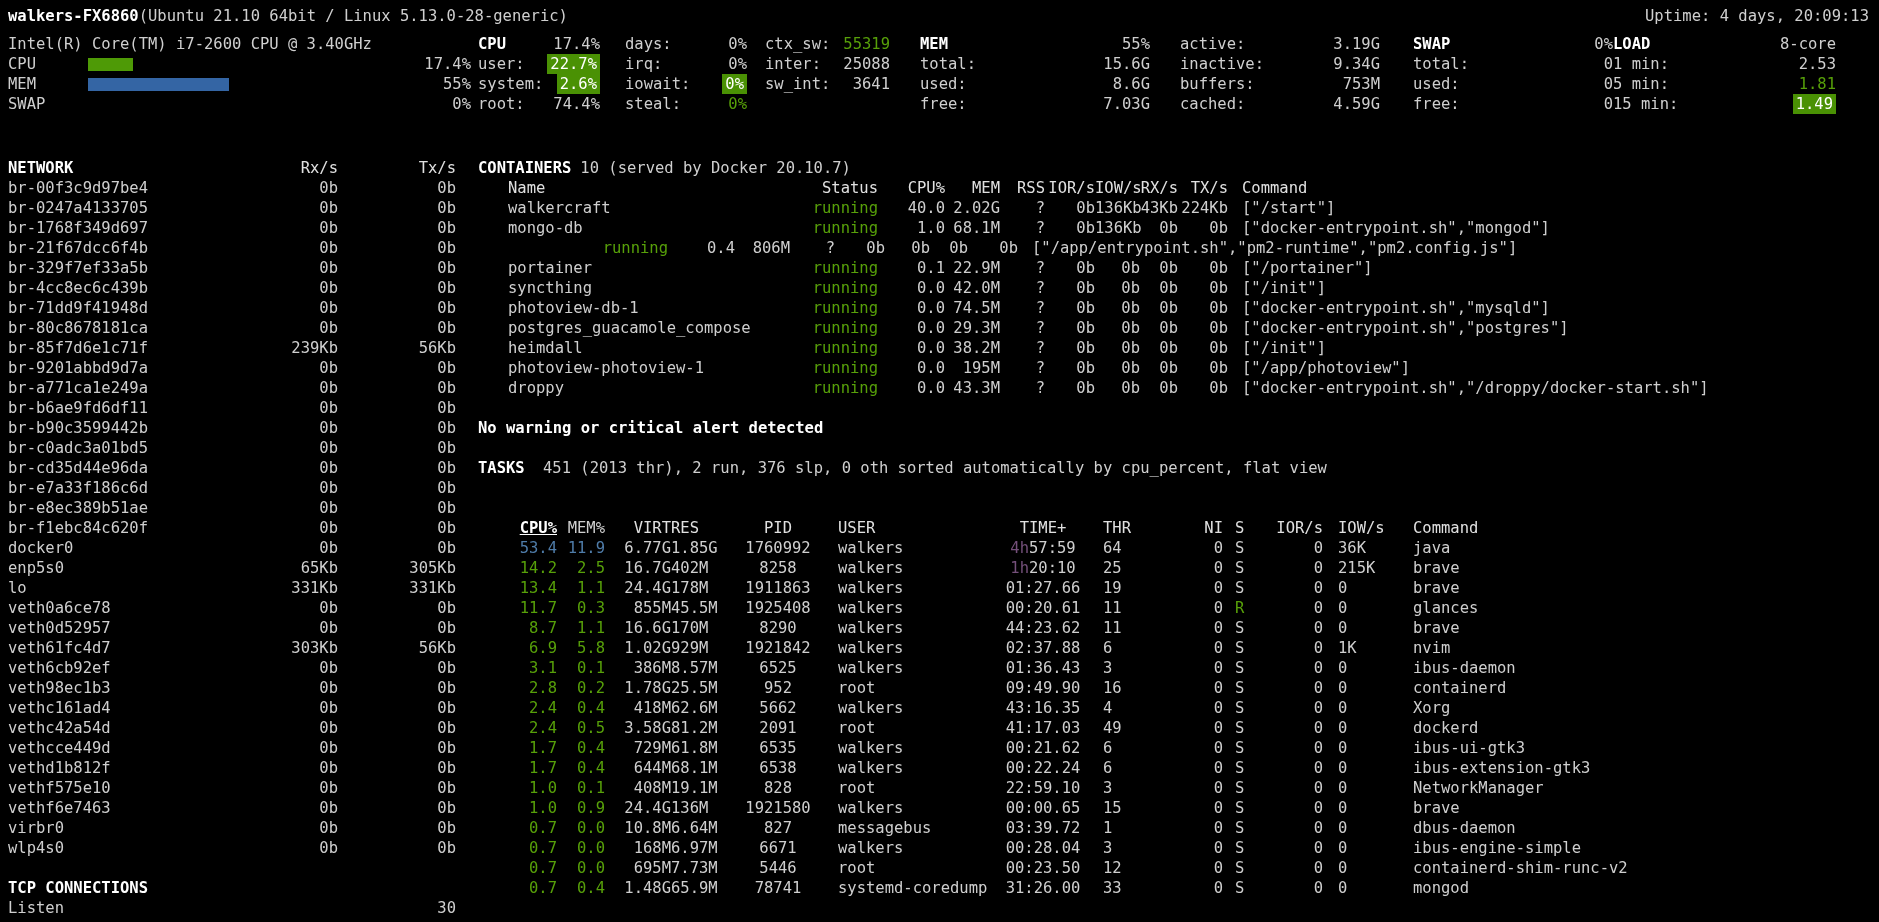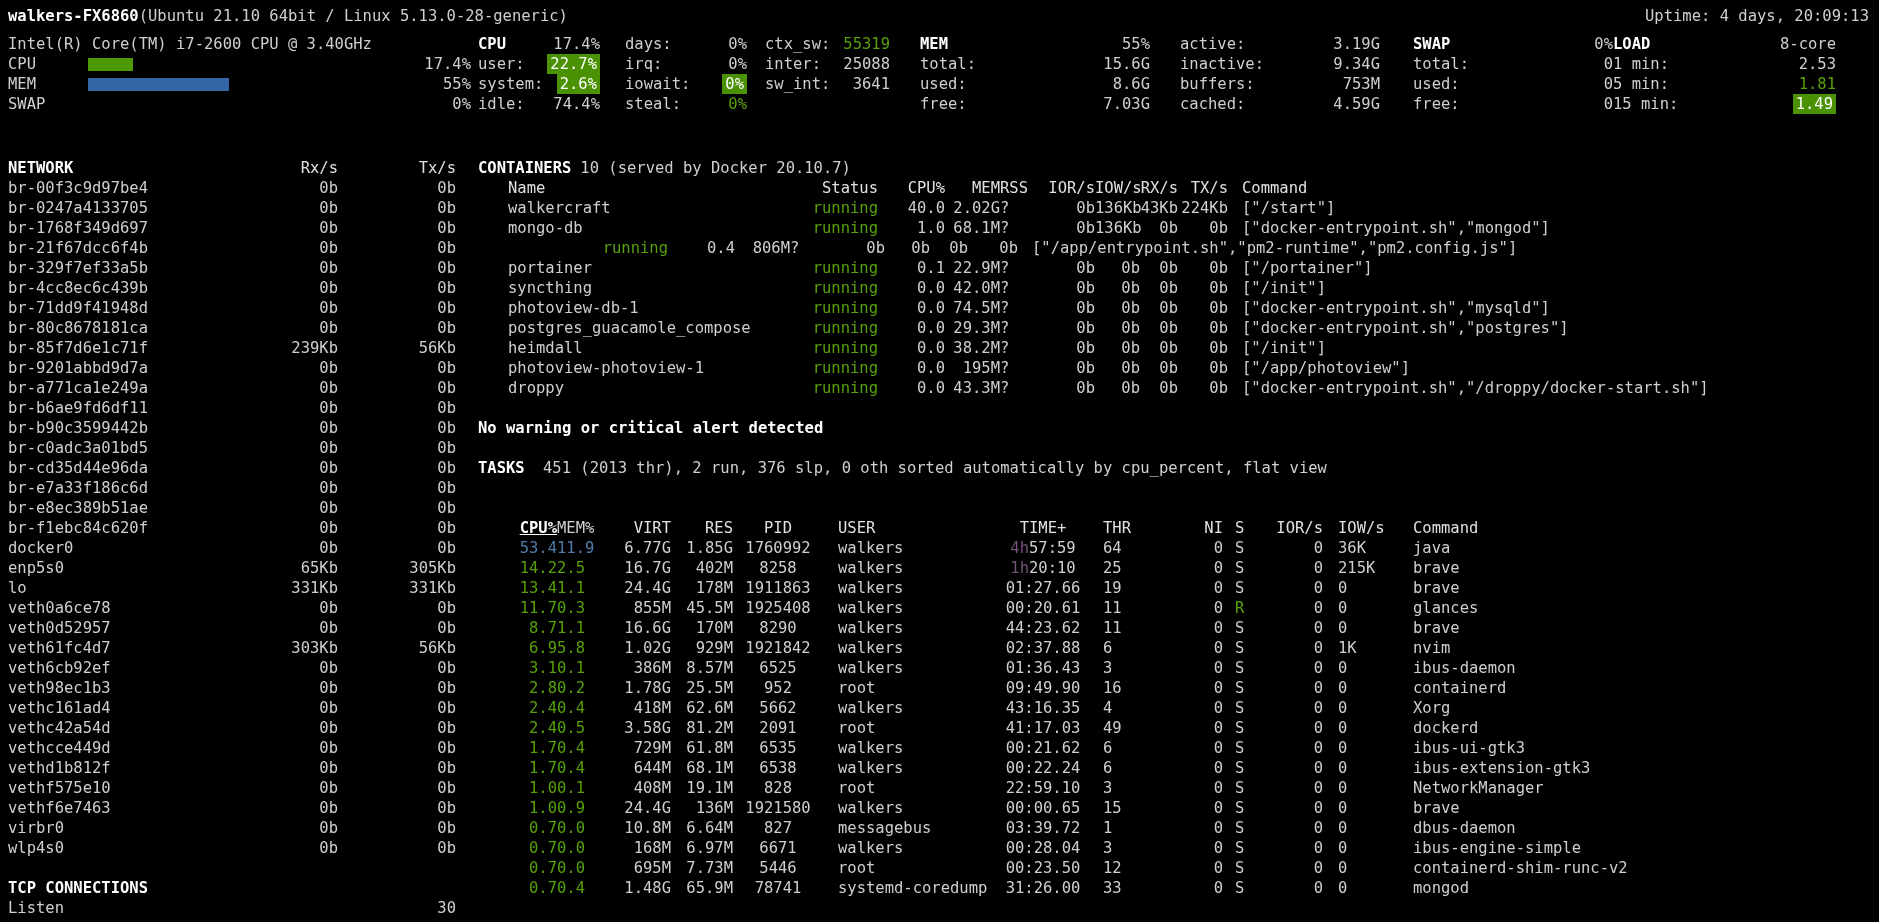--- a/index.html
+++ b/index.html
@@ -62,37 +62,37 @@
   .tcp-name{width:210px}
   .tcp-val{width:238px;text-align:right}
 
   
   .co-row{display:flex;line-height:20px;padding-left:30px}
   .co-name{width:210px}
   .co-status{width:160px;text-align:right}
   .co-status-v{color:var(--green)}
   .co-cpu{width:67px;text-align:right}
   .co-mem{width:55px;text-align:right}
-  .co-rss{width:45px;text-align:left}
+  .co-rss{width:45px;text-align:right}
   .co-ior{width:50px;text-align:right}
   .co-iow{width:45px;text-align:right}
   .co-rx{width:38px;text-align:right}
   .co-tx{width:50px;text-align:right}
   .co-cmd{padding-left:14px}
 
   .alert-line{margin-top:20px;line-height:20px}
   .tasks-line{margin-top:20px;line-height:20px}
 
   
   .t-row{display:flex;line-height:20px}
   .t-header{margin-top:40px}
   .t-cpu{width:79px;text-align:right}
-  .t-mem{width:48px;text-align:left}
+  .t-mem{width:48px;text-align:right}
   .t-virt{width:66px;text-align:right}
-  .t-res{width:62px;text-align:right}
+  .t-res{width:62px;}
   .t-pid{width:90px;text-align:center}
   .t-user{width:170px;padding-left:15px}
   .t-time{width:100px;text-align:center}
   .t-thr{width:45px;padding-left:10px}
   .t-ni{width:85px;text-align:right}
   .t-s{width:30px;padding-left:12px}
   .t-ior{width:70px;text-align:right}
   .t-iow{width:75px;padding-left:15px}
   .t-cmd{padding-left:15px}
   .t-row .t-cpu,.t-row .t-mem{color:var(--green)}
@@ -149,21 +149,21 @@
         </div>
       <div class="srow">
           <span>user:</span>
           <span class="bg-green">22.7%</span>
         </div>
       <div class="srow">
           <span>system:</span>
           <span class="bg-green">2.6%</span>
         </div>
       <div class="srow">
-          <span>idle:</span>
+          <span>root:</span>
           <span>74.4%</span>
         </div>
     </div>
 
     <div class="col-cpu-b">
       <div class="srow">
           <span>days:</span>
           <span>0%</span>
         </div>
       <div class="srow">

